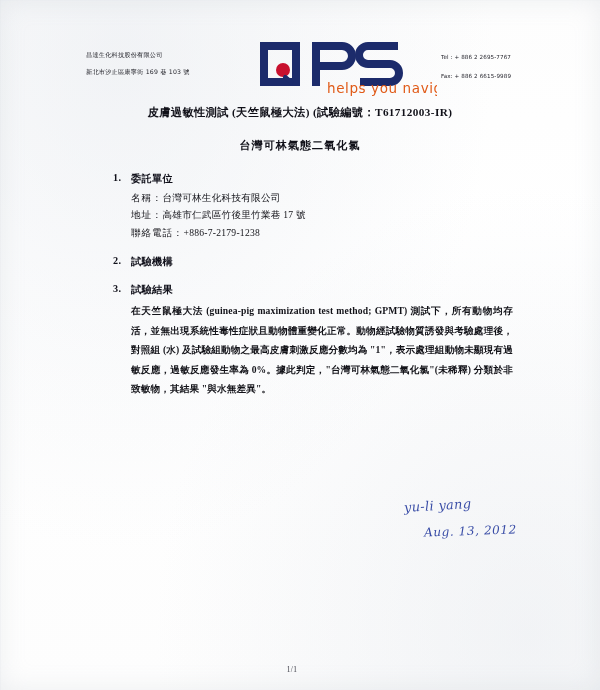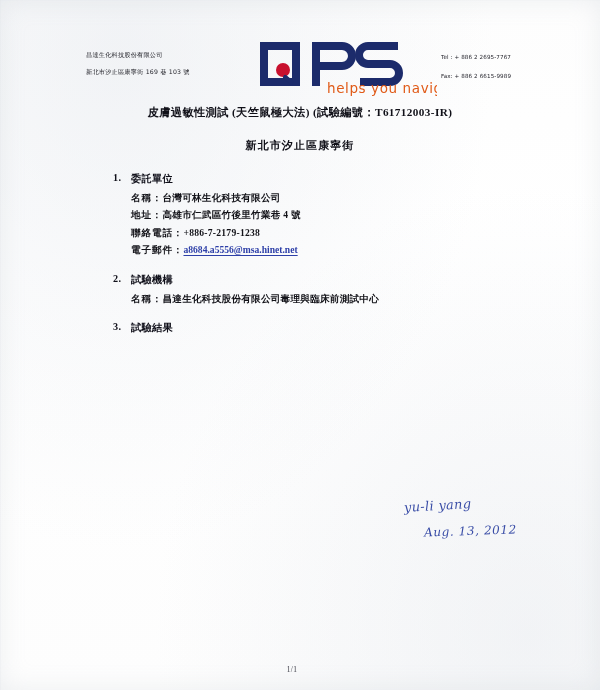--- a/index.html
+++ b/index.html
@@ -133,21 +133,21 @@
     gap: 7px;
     filter: blur(0.18px);
   }
   .sec-num { width: 11px; flex: none; }
   .sec-lines {
     margin-left: 18px;
     margin-top: 3px;
   }
   .sec-line {
     font-size: 9.6px;
-    font-weight: bold;
+    font-weight: normal;
     line-height: 17.4px;
     letter-spacing: .25px;
     color: #121218;
     white-space: nowrap;
     filter: blur(0.2px);
   }
   .sec-line .lbl { letter-spacing: .9px; }
   .email-link {
     color: #2d3fa8;
     text-decoration: underline;
@@ -243,62 +243,57 @@
         </svg>
       </div>
 
       <div class="lh-contact">
         <div>Tel : + 886 2 2695-7767</div>
         <div>Fax: + 886 2 6615-9989</div>
       </div>
     </div>
 
     <div class="doc-title">皮膚過敏性測試 (天竺鼠極大法) (試驗編號：T61712003-IR)</div>
-    <div class="doc-subtitle">新北市汐止區康寧街</div>
+    <div class="doc-subtitle">台灣可林氣態二氧化氯</div>
 
     <div class="body-area">
 
       <div class="section">
         <div class="sec-head">
           <span class="sec-num">1.</span>
           <span>委託單位</span>
         </div>
         <div class="sec-lines">
           <div class="sec-line">
             <span class="lbl">名稱：</span><span>台灣可林生化科技有限公司</span>
           </div>
           <div class="sec-line">
-            <span class="lbl">地址：</span><span>高雄市仁武區竹後里竹業巷 4 號</span>
+            <span class="lbl">地址：</span><span>高雄市仁武區竹後里竹業巷 17 號</span>
           </div>
           <div class="sec-line">
             <span class="lbl">聯絡電話：</span><span>+886-7-2179-1238</span>
           </div>
-          <div class="sec-line">
-            <span class="lbl">電子郵件：</span><span class="email-link">a8684.a5556@msa.hinet.net</span>
-          </div>
         </div>
       </div>
 
       <div class="section">
         <div class="sec-head">
           <span class="sec-num">2.</span>
           <span>試驗機構</span>
         </div>
         <div class="sec-lines">
-          <div class="sec-line">
-            <span class="lbl">名稱：</span><span>昌達生化科技股份有限公司毒理與臨床前測試中心</span>
-          </div>
         </div>
       </div>
 
       <div class="section">
         <div class="sec-head">
           <span class="sec-num">3.</span>
           <span>試驗結果</span>
         </div>
+        <div class="para">在天竺鼠極大法 (guinea-pig maximization test method; GPMT) 測試下，所有動物均存活，並無出現系統性毒性症狀且動物體重變化正常。動物經試驗物質誘發與考驗處理後，對照組 (水) 及試驗組動物之最高皮膚刺激反應分數均為 "1"，表示處理組動物未顯現有過敏反應，過敏反應發生率為 0%。據此判定，"台灣可林氣態二氧化氯"(未稀釋) 分類於非致敏物，其結果 "與水無差異"。</div>
       </div>
 
     </div>
 
     <div class="signature">
       <div class="sig-name">yu-li yang</div>
       <div class="sig-date">Aug. 13, 2012</div>
     </div>
 
     <div class="footer">1/1</div>

